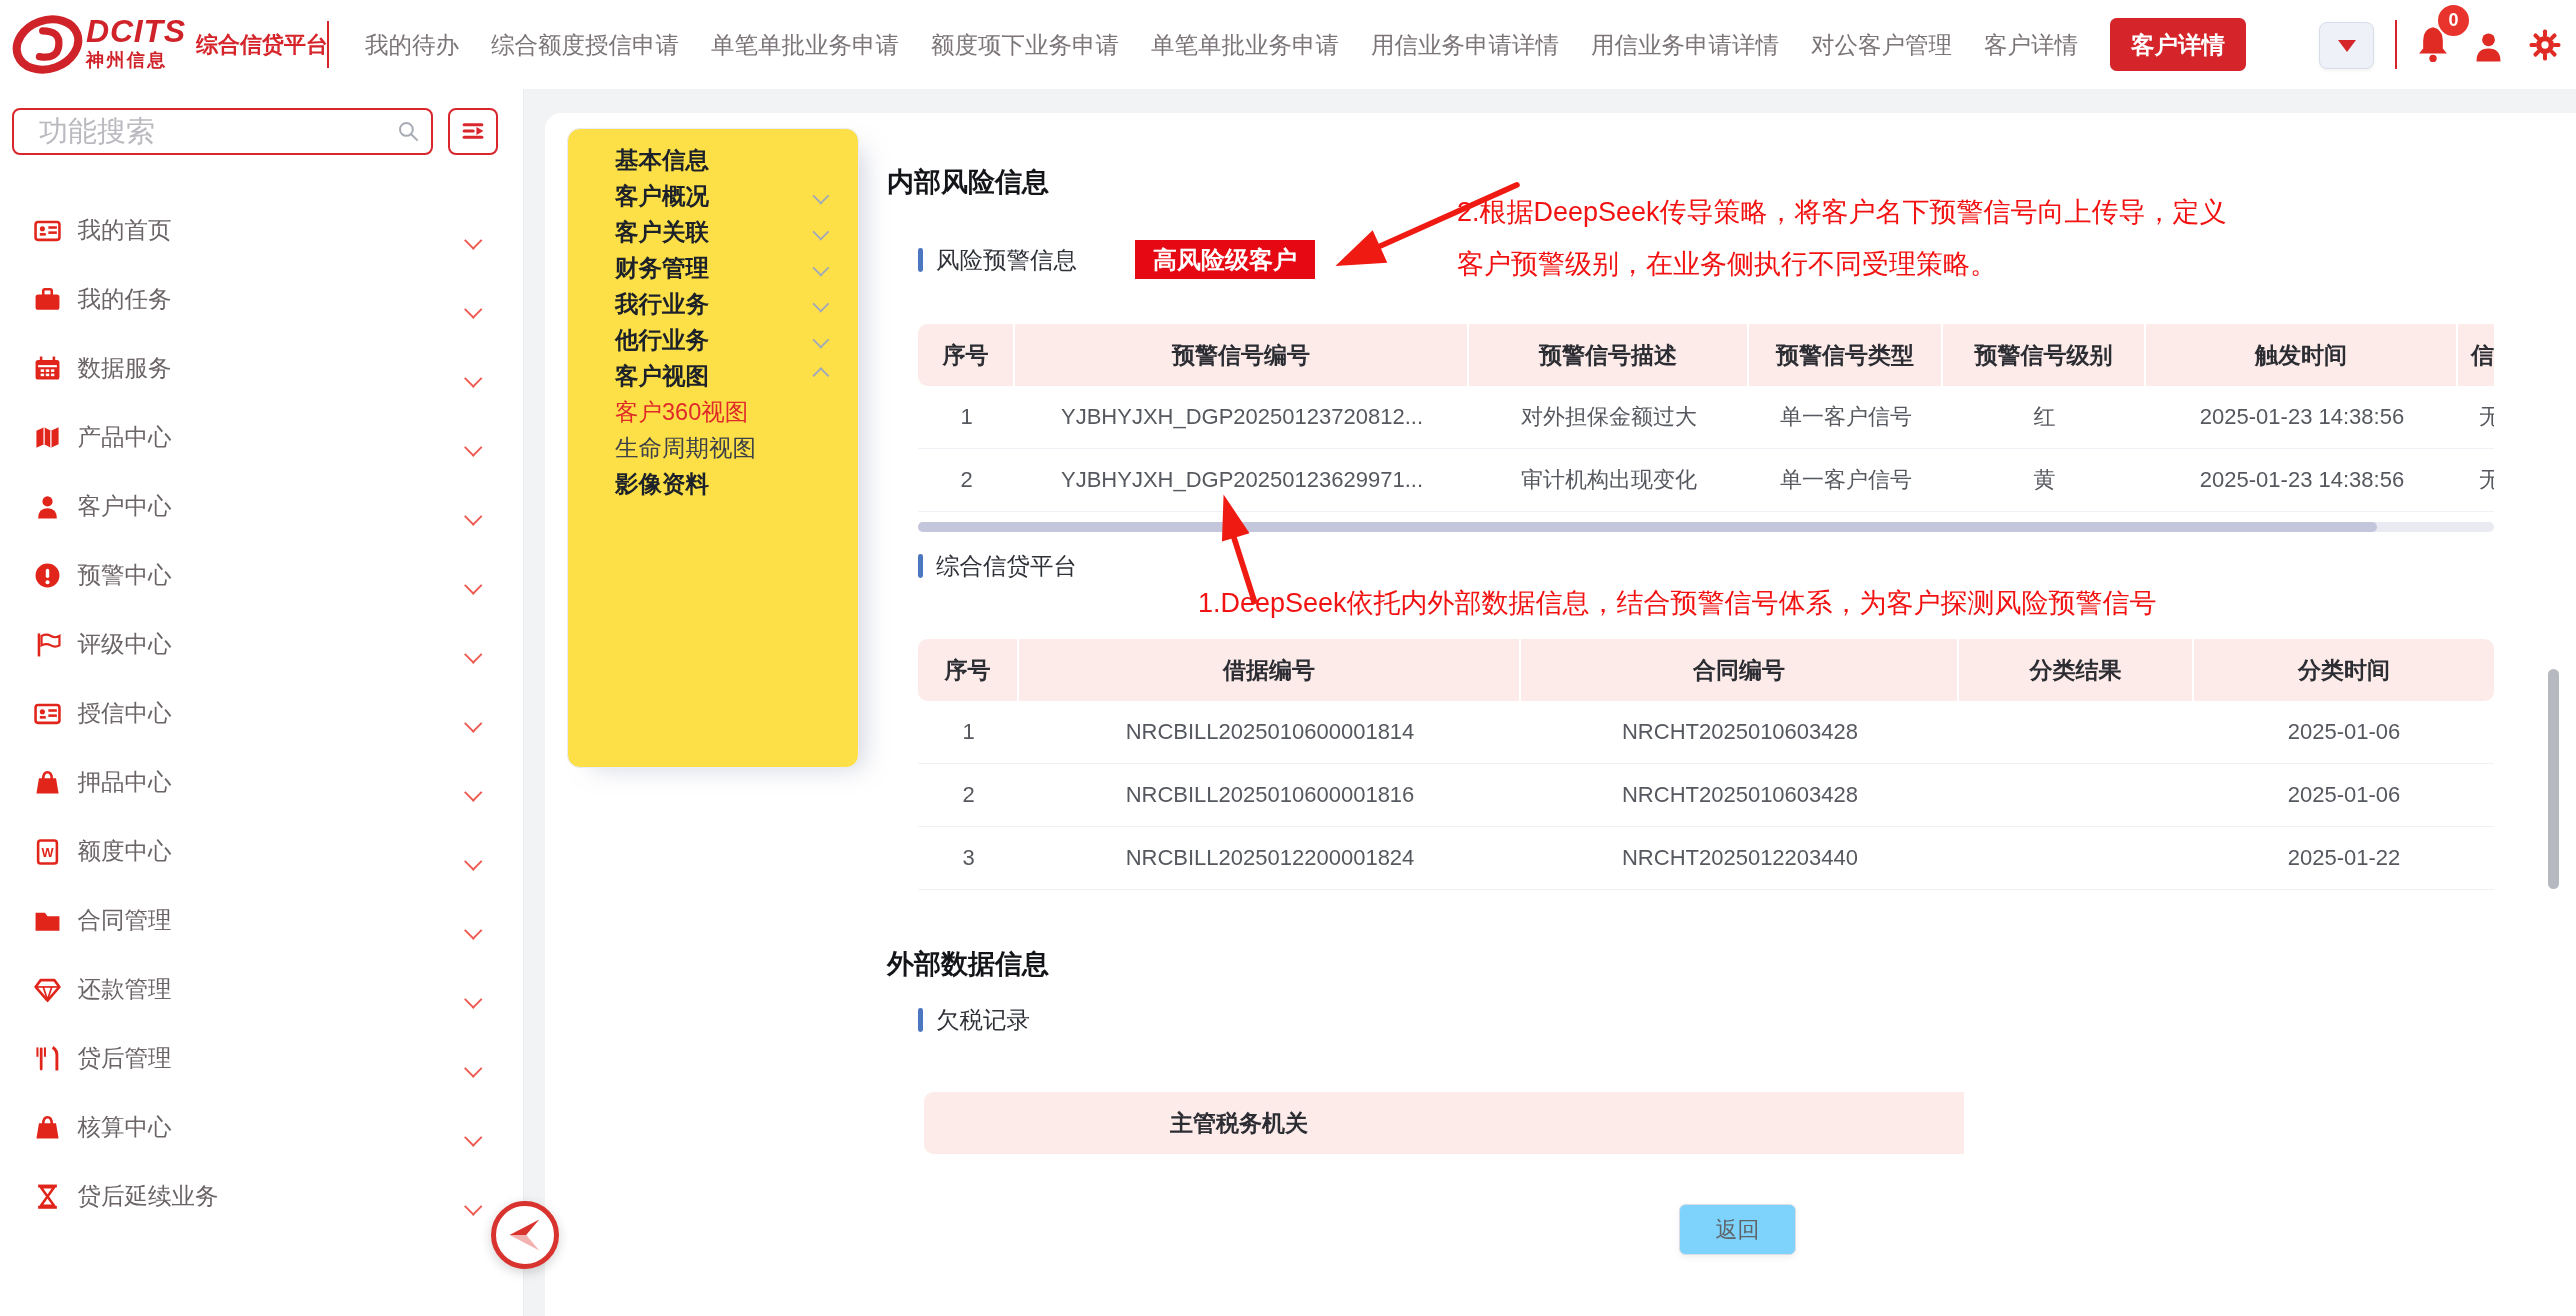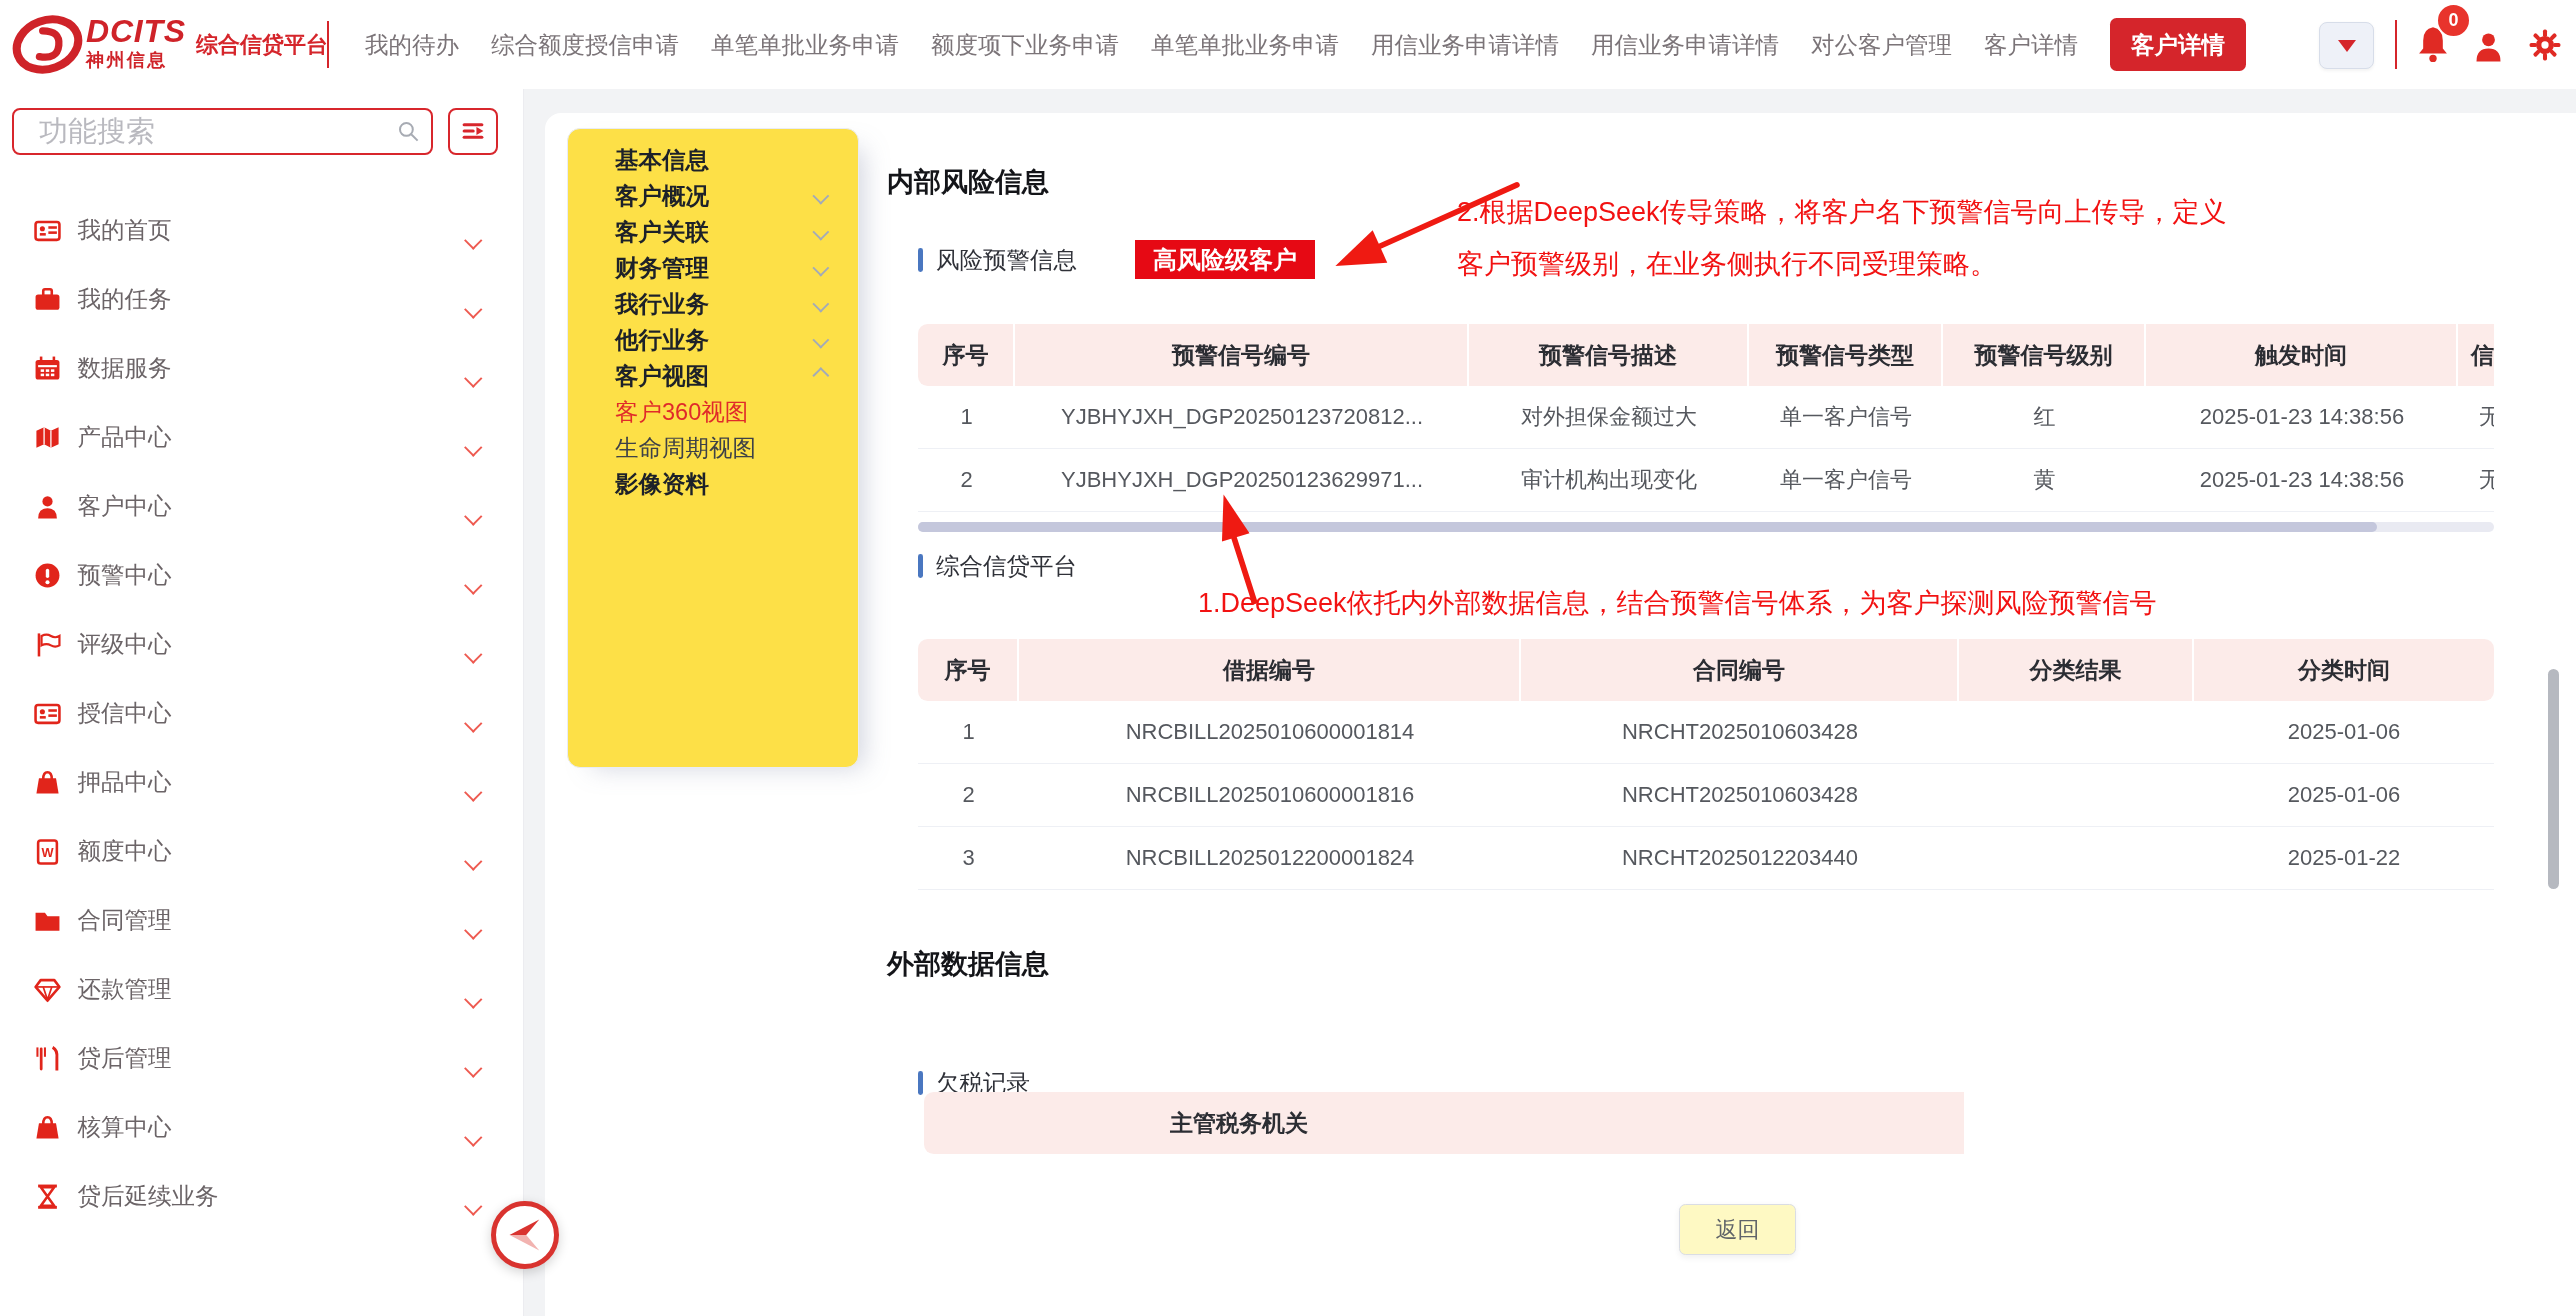--- a/index.html
+++ b/index.html
@@ -67,21 +67,21 @@
   .th{display:flex;align-items:center;justify-content:center;font-size:23px;font-weight:bold;color:#2b2d33;border-right:2.4px solid #fff;box-sizing:border-box;flex:0 0 auto;}
   .th:last-child{border-right:none;}
   .trow{display:flex;height:62px;align-items:center;background:#fff;border-bottom:1.6px solid #eef0f5;}
   .td{display:flex;align-items:center;justify-content:center;font-size:22px;color:#55585e;box-sizing:border-box;flex:0 0 auto;white-space:nowrap;overflow:hidden;}
   .left-pad{justify-content:flex-start !important;padding-left:13px;}
 
   #hscroll-track{position:absolute;left:918px;top:522px;width:1576px;height:9.7px;background:#e9eaf2;border-radius:4.9px;}
   #hscroll-thumb{position:absolute;left:0;top:0;width:1459px;height:9.7px;background:#c4c7dc;border-radius:4.9px;}
   #vscroll{position:absolute;left:2548px;top:669px;width:11.3px;height:220px;background:#b6b9c0;border-radius:5.7px;z-index:40;}
 
-  #back-btn{position:absolute;left:1679px;top:1204px;width:115px;height:49px;background:#fef9c3;border:1.6px solid #dadde4;border-radius:6.5px;font-size:22px;color:#5f6368;display:flex;align-items:center;justify-content:center;box-shadow:0 2.4px 6.5px rgba(0,0,0,.06);cursor:pointer;}
+  #back-btn{position:absolute;left:1679px;top:1204px;width:115px;height:49px;background:#7dd3fc;border:1.6px solid #dadde4;border-radius:6.5px;font-size:22px;color:#5f6368;display:flex;align-items:center;justify-content:center;box-shadow:0 2.4px 6.5px rgba(0,0,0,.06);cursor:pointer;}
 
   #arrow-layer{position:absolute;left:0;top:0;width:2576px;height:1317px;pointer-events:none;z-index:15;}
 </style>
 </head>
 <body>
 
 <div id="topbar">
   <div id="logo-swirl">
     <svg width="75" height="63" viewBox="0 0 92 78">
       <ellipse cx="46" cy="39" rx="39" ry="30" fill="none" stroke="#cf2329" stroke-width="10" transform="rotate(-20 46 39)"></ellipse>
@@ -466,21 +466,21 @@
         <div class="td" style="width: 502px;">NRCBILL2025012200001824</div>
         <div class="td" style="width: 438px;">NRCHT2025012203440</div>
         <div class="td" style="width: 235px;"></div>
         <div class="td" style="width: 300px;">2025-01-22</div>
       </div>
     </div>
   </div>
 
 <div class="h1" style="left:887px;top:946px;">外部数据信息</div>
 
-<div class="sec-row" style="left:918px;top:1068px;height:29px;">
+<div class="sec-row" style="left:918px;top:1005px;height:29px;">
   <div class="sec-bar"></div>
   <div class="sec-text">欠税记录</div>
 </div>
 
 <div class="tbl" id="tax-table" style="left:924px;top:1092px;width:1040px;height:65px;">
     <div style="width: 1140px;">
       <div class="thead">
         <div class="th" style="width: 630px;">主管税务机关</div>
       </div>
     </div>

